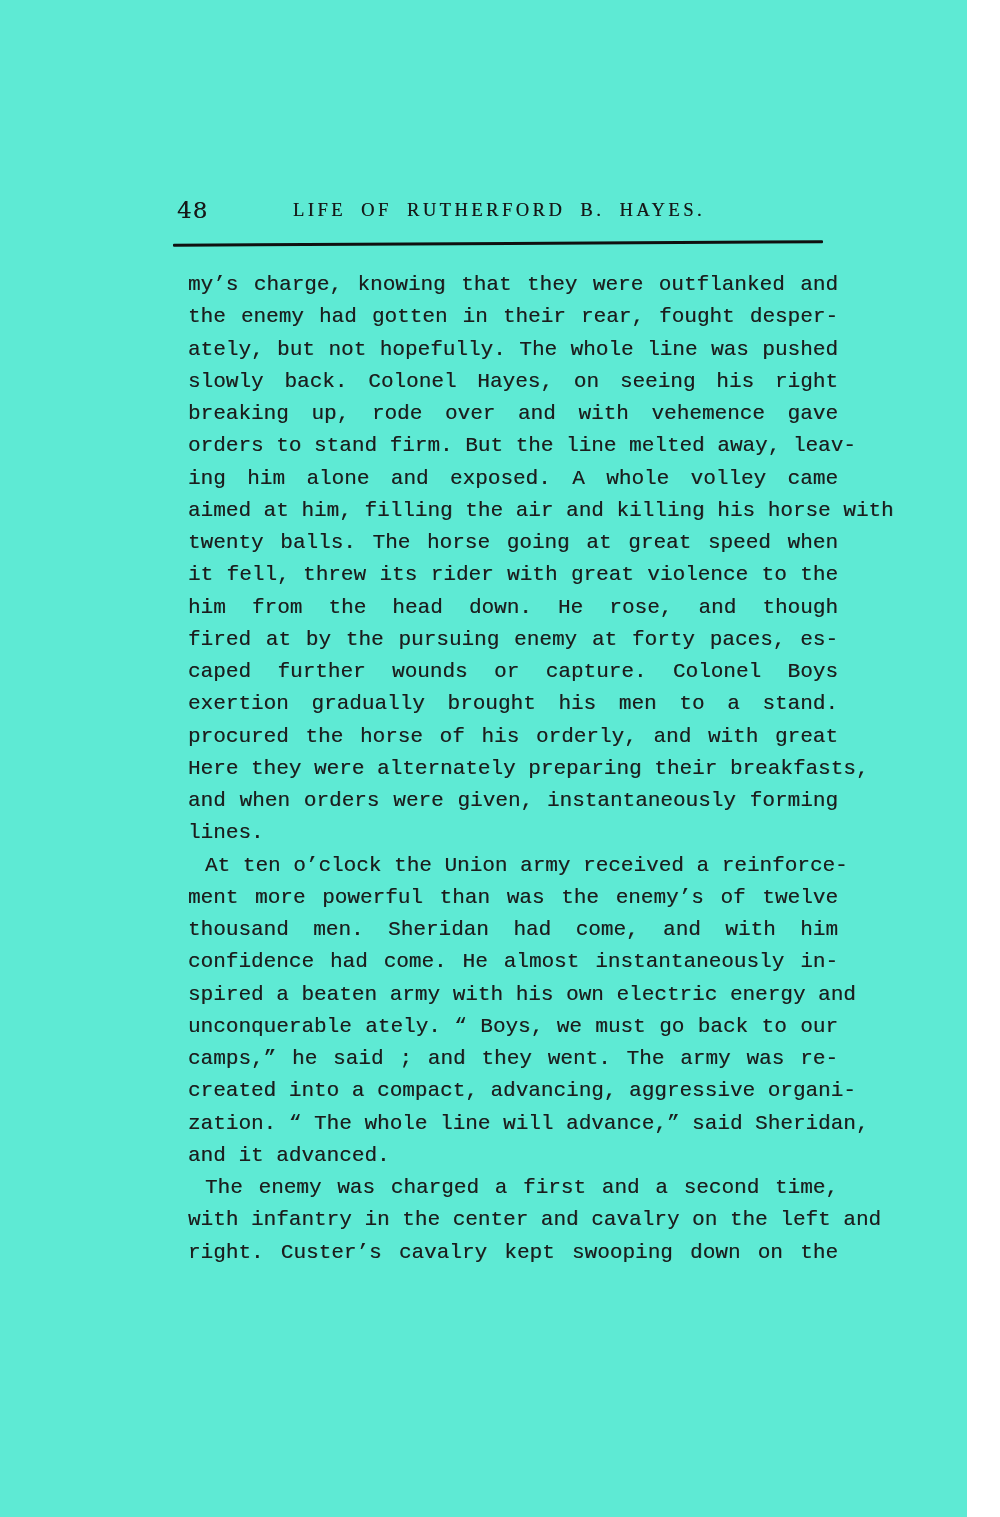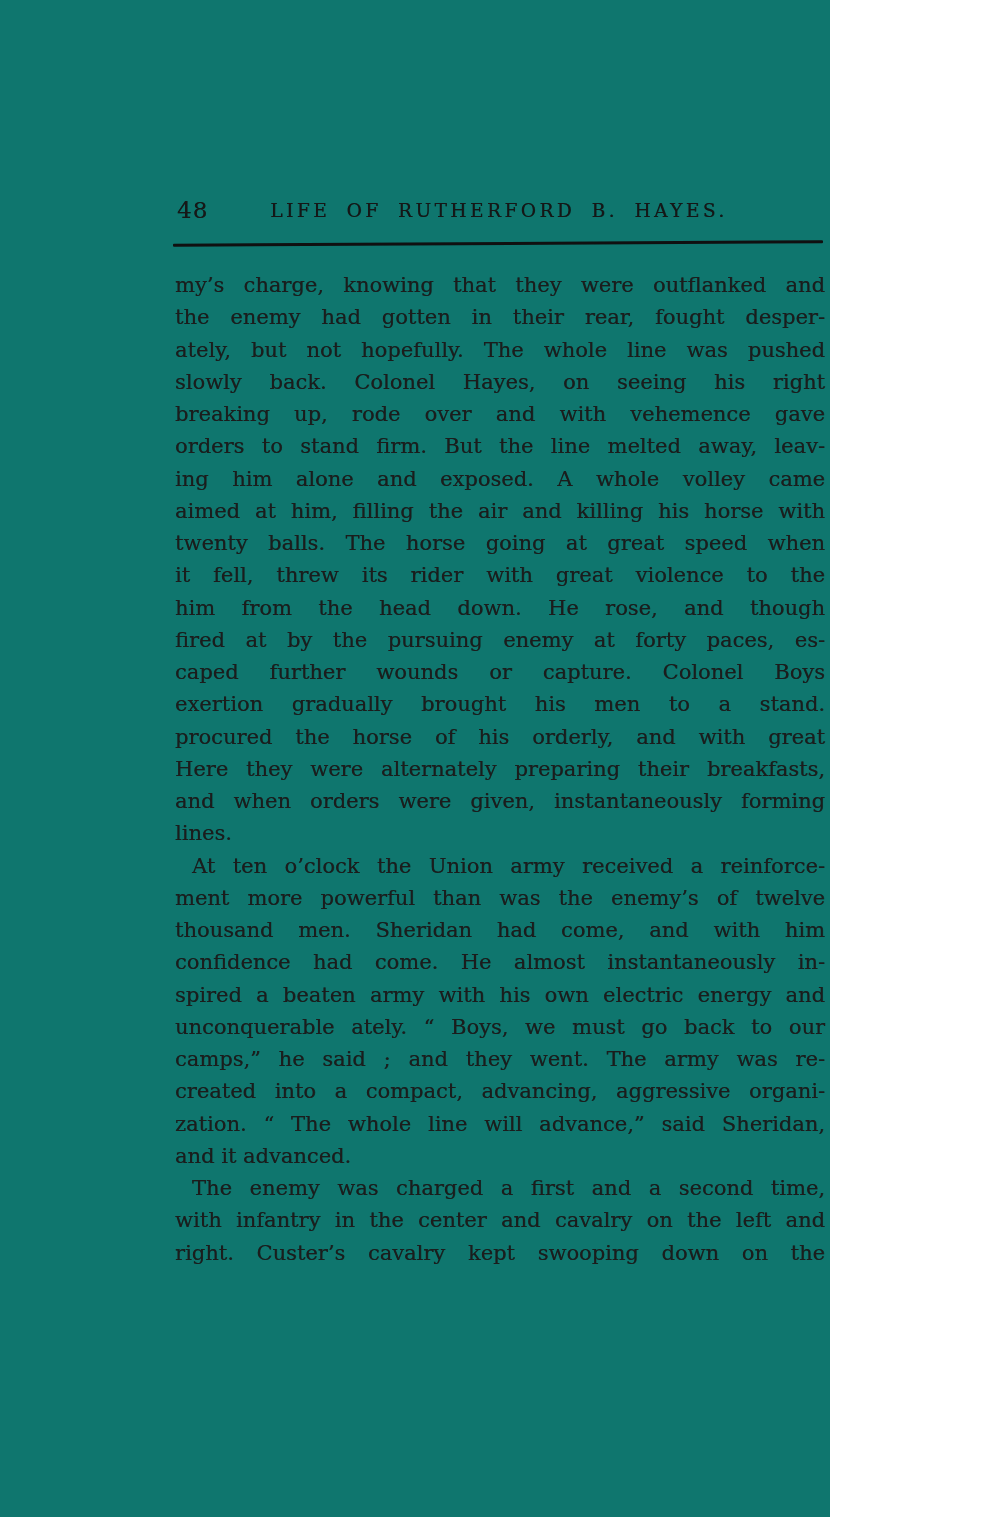--- a/index.html
+++ b/index.html
@@ -2,23 +2,23 @@
 <html><head>
 <meta charset="utf-8">
 <style>
   html, body {
     margin: 0;
     padding: 0;
     background: #ffffff;
   }
   .page {
     position: relative;
-    width: 830px;
+    width: 967px;
     height: 1517px;
-    background: #0f766e;
+    background: #5eead4;
     overflow: hidden;
     font-family: "DejaVu Serif", "Liberation Serif", serif;
     color: #1b1b1b;
   }
   .header {
     position: absolute;
     left: 173px;
     top: 197px;
     width: 652px;
     height: 34px;
@@ -37,36 +37,38 @@
     left: 0;
     top: 3px;
     width: 100%;
     text-align: center;
     font-size: 18.5px;
     letter-spacing: 3.5px;
     word-spacing: 7px;
     color: #161616;
     text-shadow: 0.4px 0.4px 0 rgba(0,0,0,0.55);
     white-space: nowrap;
+    font-family: Liberation Serif, serif;
   }
   .rule {
     position: absolute;
     left: 173px;
     top: 242px;
     width: 650px;
     height: 3px;
     background: #101010;
     transform: rotate(-0.3deg);
     border-radius: 1px;
   }
   .body {
     position: absolute;
-    left: 175px;
+    left: 188px;
     top: 269px;
     width: 650px;
+    font-family: Liberation Mono, monospace;
   }
   .line {
     height: 32.25px;
     line-height: 32.25px;
     font-size: 21px;
     text-align: justify;
     text-align-last: justify;
     white-space: nowrap;
     color: #1c1c1c;
     text-shadow: 0.35px 0.35px 0 rgba(0,0,0,0.45);

